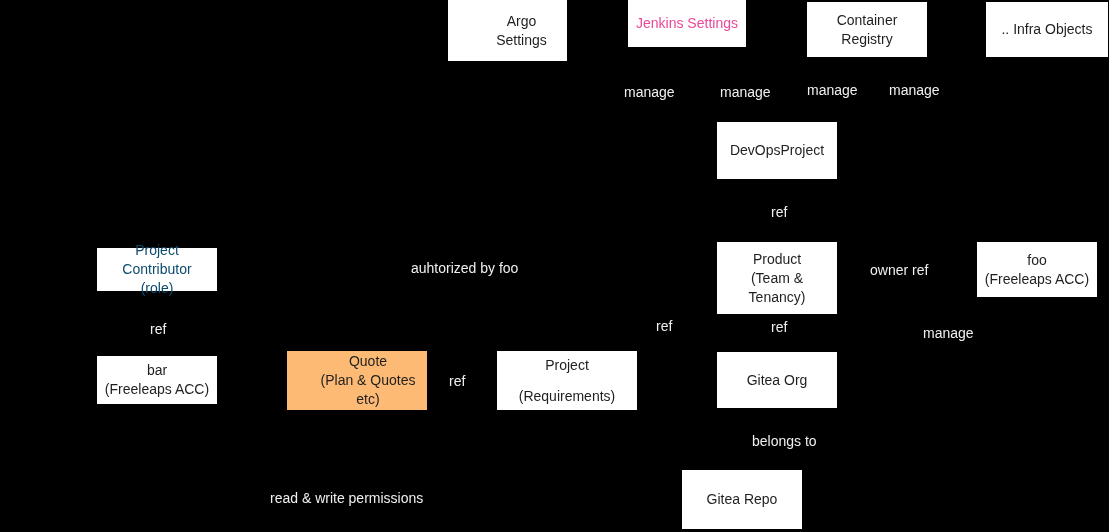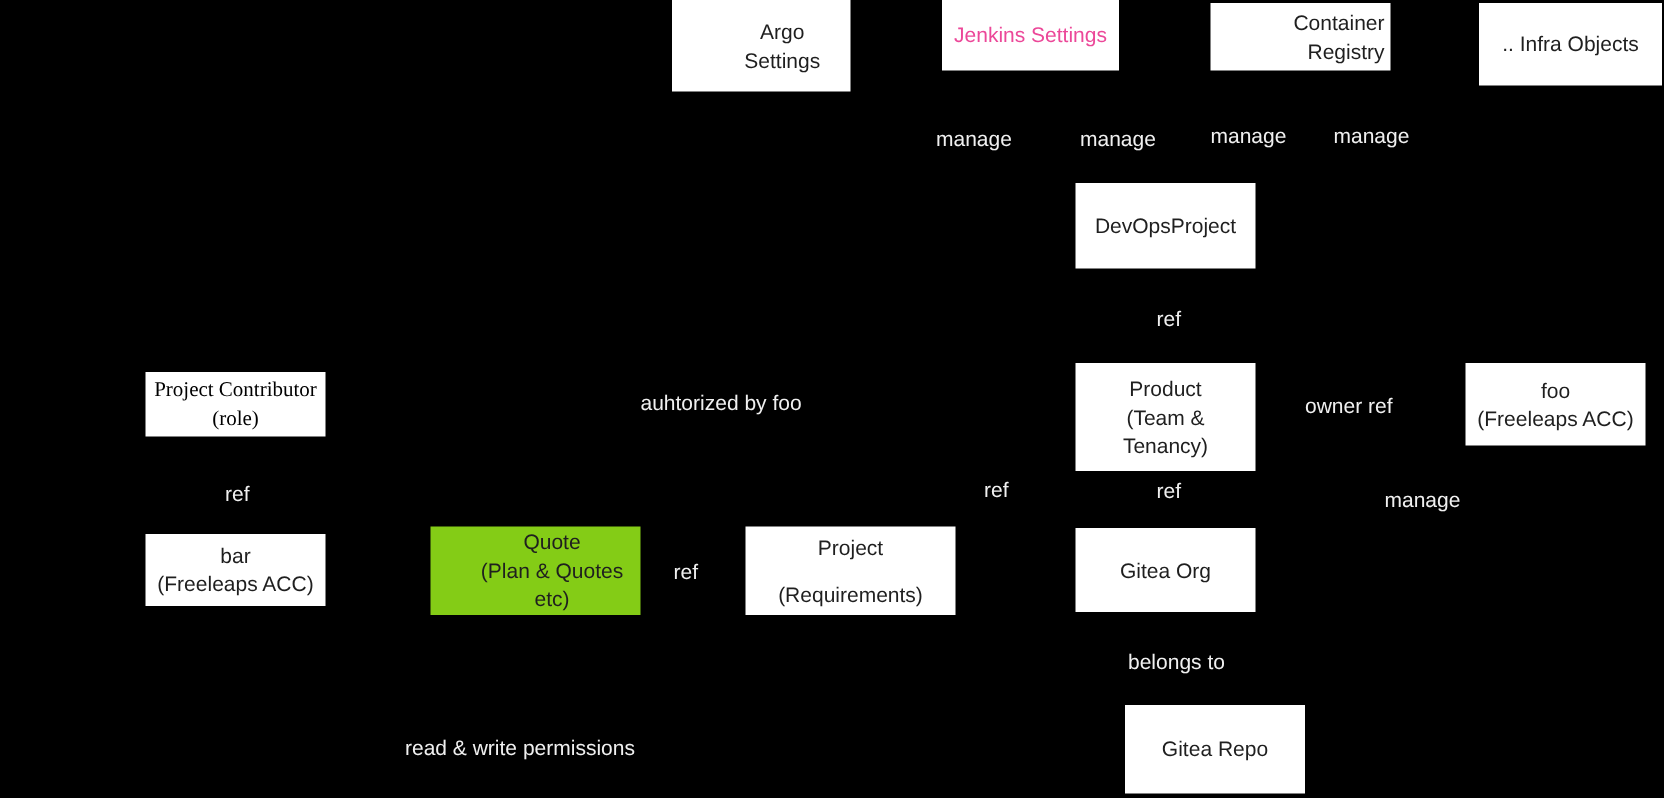--- a/index.html
+++ b/index.html
@@ -48,65 +48,65 @@
 </head>
 <body>
 
 <div id="canvas" style="background: rgb(0, 0, 0);">
     <div class="node" style="left: 448px; top: 0px; width: 119px; height: 61px; background: rgb(255, 255, 255); color: rgb(31, 31, 31); padding-left: 32px;">
       <div>Argo Settings</div>
     </div>
     <div class="node" style="left: 628px; top: 0px; width: 118px; height: 47px; background: rgb(255, 255, 255); color: #ec4899;">
       <div>Jenkins Settings</div>
     </div>
-    <div class="node" style="left: 807px; top: 2px; width: 120px; height: 45px; background: rgb(255, 255, 255); color: rgb(31, 31, 31); text-align: right;">
+    <div class="node" style="left: 807px; top: 2px; width: 120px; height: 55px; background: rgb(255, 255, 255); color: rgb(31, 31, 31);">
       <div>Container Registry</div>
     </div>
     <div class="node" style="left: 986px; top: 2px; width: 122px; height: 55px; background: rgb(255, 255, 255); color: rgb(31, 31, 31);">
       <div>.. Infra Objects</div>
     </div>
     <div class="node" style="left: 717px; top: 122px; width: 120px; height: 57px; background: rgb(255, 255, 255); color: rgb(31, 31, 31);">
       <div>DevOpsProject</div>
     </div>
     <div class="node" style="left: 717px; top: 242px; width: 120px; height: 72px; background: rgb(255, 255, 255); color: rgb(31, 31, 31);">
       <div>Product</div>
       <div>(Team &amp; Tenancy)</div>
     </div>
     <div class="node" style="left: 977px; top: 242px; width: 120px; height: 55px; background: rgb(255, 255, 255); color: rgb(31, 31, 31);">
       <div>foo</div>
       <div>(Freeleaps ACC)</div>
     </div>
-    <div class="node" style="left: 97px; top: 248px; width: 120px; height: 43px; background: rgb(255, 255, 255); color: #000000; font-family: Liberation Serif, serif;">
+    <div class="node" style="left: 97px; top: 248px; width: 120px; height: 43px; background: rgb(255, 255, 255); color: #0c4a6e;">
       <div>Project Contributor</div>
       <div>(role)</div>
     </div>
     <div class="node" style="left: 97px; top: 356px; width: 120px; height: 48px; background: rgb(255, 255, 255); color: rgb(31, 31, 31);">
       <div>bar</div>
       <div>(Freeleaps ACC)</div>
     </div>
-    <div class="node" style="left: 287px; top: 351px; width: 140px; height: 59px; background: #84cc16; color: rgb(31, 31, 31); padding-left: 26px;">
+    <div class="node" style="left: 287px; top: 351px; width: 140px; height: 59px; background: #fdba74; color: rgb(31, 31, 31); padding-left: 26px;">
       <div>Quote</div>
       <div>(Plan &amp; Quotes etc)</div>
     </div>
     <div class="node" style="left: 497px; top: 351px; width: 140px; height: 59px; background: rgb(255, 255, 255); color: rgb(31, 31, 31); gap: 12px;">
       <div>Project</div>
       <div>(Requirements)</div>
     </div>
     <div class="node" style="left: 717px; top: 352px; width: 120px; height: 56px; background: rgb(255, 255, 255); color: rgb(31, 31, 31);">
       <div>Gitea Org</div>
     </div>
-    <div class="node" style="left: 750px; top: 470px; width: 120px; height: 59px; background: rgb(255, 255, 255); color: rgb(31, 31, 31);">
+    <div class="node" style="left: 682px; top: 470px; width: 120px; height: 59px; background: rgb(255, 255, 255); color: rgb(31, 31, 31);">
       <div>Gitea Repo</div>
     </div>
     <div class="edge-label" style="left: 622px; top: 85px; background: rgb(0, 0, 0); color: rgb(240, 240, 240);">manage</div>
     <div class="edge-label" style="left: 718px; top: 85px; background: rgb(0, 0, 0); color: rgb(240, 240, 240);">manage</div>
     <div class="edge-label" style="left: 805px; top: 83px; background: rgb(0, 0, 0); color: rgb(240, 240, 240);">manage</div>
     <div class="edge-label" style="left: 887px; top: 83px; background: rgb(0, 0, 0); color: rgb(240, 240, 240);">manage</div>
     <div class="edge-label" style="left: 769px; top: 205px; background: rgb(0, 0, 0); color: rgb(240, 240, 240);">ref</div>
-    <div class="edge-label" style="left: 409px; top: 261px; background: rgb(0, 0, 0); color: rgb(240, 240, 240); margin-left: 16px;">auhtorized by foo</div>
+    <div class="edge-label" style="left: 409px; top: 261px; background: rgb(0, 0, 0); color: rgb(240, 240, 240);">auhtorized by foo</div>
     <div class="edge-label" style="left: 868px; top: 263px; background: rgb(0, 0, 0); color: rgb(240, 240, 240);">owner ref</div>
     <div class="edge-label" style="left: 148px; top: 322px; background: rgb(0, 0, 0); color: rgb(240, 240, 240);">ref</div>
     <div class="edge-label" style="left: 654px; top: 319px; background: rgb(0, 0, 0); color: rgb(240, 240, 240);">ref</div>
     <div class="edge-label" style="left: 769px; top: 320px; background: rgb(0, 0, 0); color: rgb(240, 240, 240);">ref</div>
     <div class="edge-label" style="left: 921px; top: 326px; background: rgb(0, 0, 0); color: rgb(240, 240, 240);">manage</div>
     <div class="edge-label" style="left: 447px; top: 374px; background: rgb(0, 0, 0); color: rgb(240, 240, 240);">ref</div>
     <div class="edge-label" style="left: 750px; top: 434px; background: rgb(0, 0, 0); color: rgb(240, 240, 240);">belongs to</div>
     <div class="edge-label" style="left: 268px; top: 491px; background: rgb(0, 0, 0); color: rgb(240, 240, 240);">read &amp; write permissions</div>
   </div>
 

